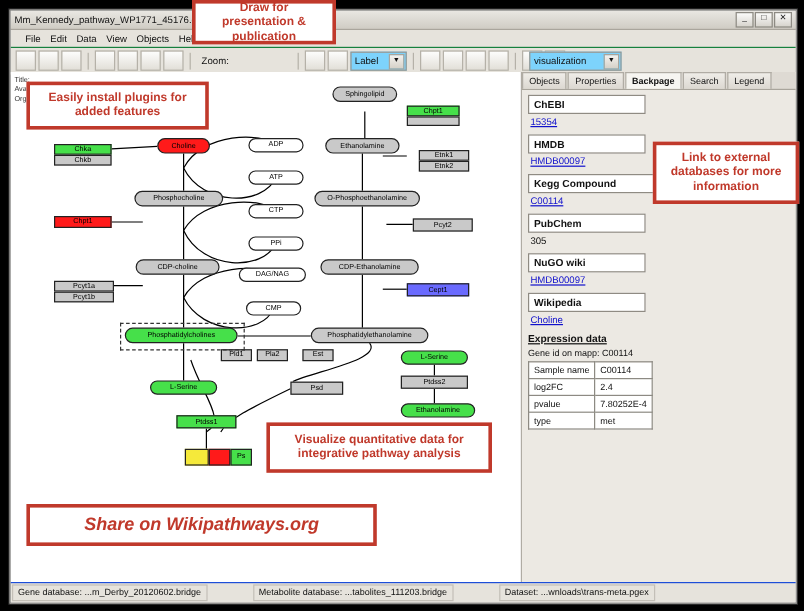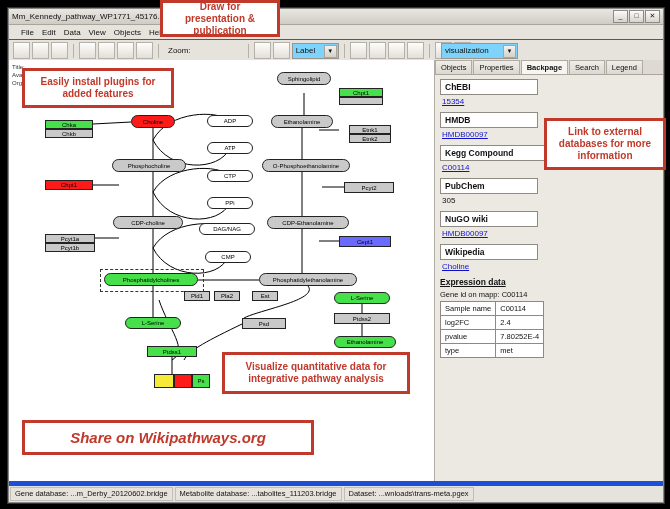--- a/index.html
+++ b/index.html
@@ -32,21 +32,21 @@
   .tab.active{background:#f6f5f1;font-weight:bold;}
   .panel{flex:1;overflow:hidden;padding:4px 5px;font-size:8px;color:#111;}
   .sect{background:#fff;border:1px solid #8f8b83;font-weight:bold;font-size:8.5px;padding:2px 4px;margin:0 0 2px 0;width:88px;}
   .link{color:#1111cc;text-decoration:underline;font-size:8px;margin:0 0 6px 2px;display:block;}
   .plainval{font-size:8px;margin:0 0 6px 2px;}
   .exprhdr{font-weight:bold;font-size:8.5px;margin:4px 0 3px 0;text-decoration:underline;}
   .geneid{font-size:7.5px;margin-bottom:2px;}
   table.expr{border-collapse:collapse;}
   table.expr td{border:1px solid #8d8a83;font-size:7.5px;padding:1px 4px;background:#fff;height:11px;}
   
-  .statusbar{position:absolute;left:0;right:0;bottom:0;height:16px;background:#e6e3dc;border-top:5px solid #1d4ed8;display:flex;align-items:flex-start;}
+  .statusbar{position:absolute;left:0;right:0;bottom:0;height:16px;background:#e6e3dc;border-top:1px solid #1d4ed8;display:flex;align-items:flex-start;gap:36px;}
   .statusbar .cell{font-size:7.5px;color:#111;border:1px solid #c3bfb7;height:12px;line-height:12px;padding:0 4px;margin:1px;}
   
   .leftlabels{position:absolute;left:3px;top:3px;font-size:6px;color:#333;line-height:8px;}
   
   .node{position:absolute;border:1px solid #222;font-size:6px;color:#000;display:flex;align-items:center;justify-content:center;text-align:center;box-sizing:border-box;}
   .el{border-radius:50%/50%;border-radius:14px;}
   .rect{border-radius:0;}
   .gray{background:#c9c9c9;}
   .green{background:#46e04a;}
   .red{background:#ff1a1a;}

